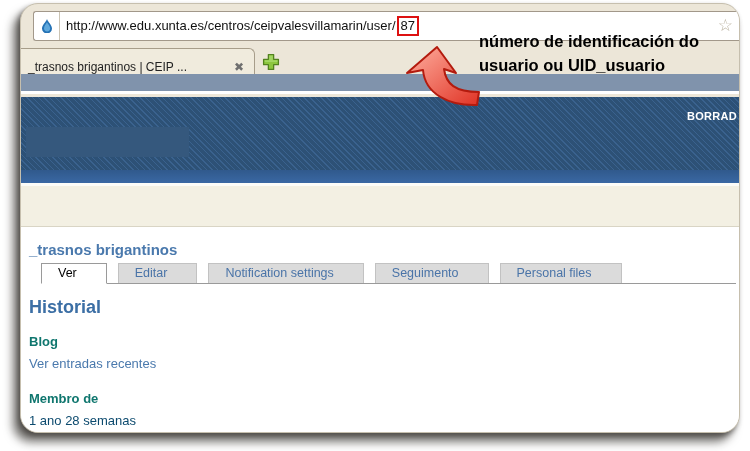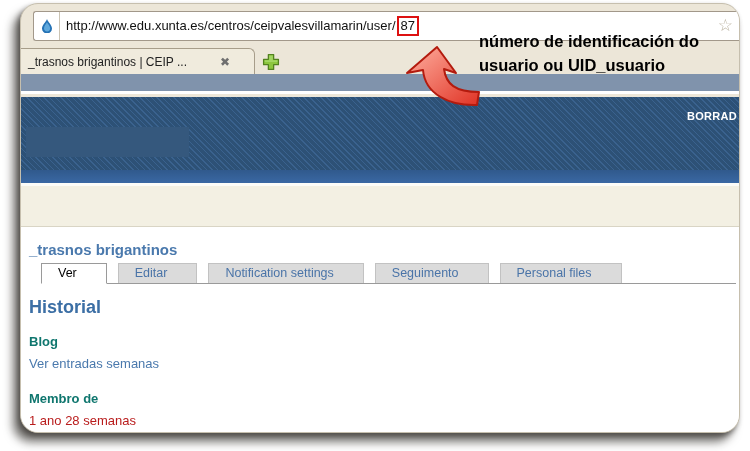--- a/index.html
+++ b/index.html
@@ -24,21 +24,21 @@
   }
   .fav-box { width:26px; align-self:stretch; border-right:1px solid #cbc4b4;
              display:flex; align-items:center; justify-content:center; }
   .url { font-size:13px; color:#111; padding-left:6px; white-space:nowrap; }
   .uid-box { display:inline-block; border:2px solid #dd1111; padding:0 2px; margin-left:1px;
              font-size:13px; line-height:16px; }
   .star { position:absolute; right:6px; top:3px; font-size:17px; color:#bdb5a3; }
   .tab {
     position:absolute; left:-8px; top:44px; width:242px; height:26px;
     background:#f0ebdd; border:1px solid #a79d8a; border-bottom:none;
-    border-radius:6px 6px 0 0; display:flex; align-items:center; padding:0 24px 0 10px;
+    border-radius:6px 6px 0 0; display:flex; align-items:flex-end; padding:0 10px 0 10px;
   }
   .tab-title { font-size:12px; color:#222; white-space:nowrap; margin-left:6px; }
   .tab-close { font-size:12px; color:#6f6f6f; margin-left:auto; cursor:default; }
   .newtab { position:absolute; left:241px; top:49px; width:18px; height:18px; }
   
   .band-gray { position:absolute; left:0; top:70px; width:100%; height:20px;
                background:#8093ac; border-bottom:3px solid #fff; }
   .hdr {
     position:absolute; left:0; top:93px; width:100%; height:73px;
     background:repeating-linear-gradient(45deg,#2d5176 0px,#2d5176 3px,#3a628e 3px,#3a628e 4px);
@@ -59,21 +59,21 @@
   .ptab { font-size:12.5px; color:#4a74a8; background:#dbdbdb;
           border:1px solid #c2c2c2; border-bottom:none;
           padding:2px 29px 3px 16px; margin-right:11px; white-space:nowrap; cursor:default; }
   .ptab.active { background:#fff; color:#000; border-color:#9a9a9a;
                  margin-bottom:-1px; border-bottom:1px solid #fff; }
   .heading { color:#3c6fa5; font-weight:bold; font-size:18px; margin:13px 0 16px 0; }
   .lbl { font-weight:bold; font-size:13px; color:#0f766e; }
   .blog-lbl { margin-top:16px; }
   .link { color:#4a79ad; font-size:13px; margin-top:7px; cursor:pointer; }
   .member-lbl { margin-top:20px; }
-  .member-val { font-size:13px; color:#b91c1c; margin-top:7px; }
+  .member-val { font-size:13px; color:#0c4a6e; margin-top:7px; }
   
   .ann-text { position:absolute; left:479px; top:9px; z-index:30;
               color:#000000; font-weight:bold; font-size:16.5px; line-height:24px;
               white-space:nowrap;margin-top:20px; }
   .arrow-svg { position:absolute; left:399px; top:42px; z-index:30; }
 </style>
 </head>
 <body>
 
 <div class="canvas">
@@ -123,21 +123,21 @@
       <div class="ptabs">
         <span class="ptab active">Ver</span>
         <span class="ptab">Editar</span>
         <span class="ptab">Notification settings</span>
         <span class="ptab">Seguimento</span>
         <span class="ptab">Personal files</span>
       </div>
 
       <div class="heading">Historial</div>
       <div class="lbl blog-lbl">Blog</div>
-      <div class="link">Ver entradas semanas</div>
+      <div class="link">Ver entradas recentes</div>
       <div class="lbl member-lbl">Membro de</div>
       <div class="member-val">1 ano 28 semanas</div>
     </div>
   </div>
 
   <div class="ann-text">
     <div>número de identificación do</div>
     <div>usuario ou UID_usuario</div>
   </div>
 

